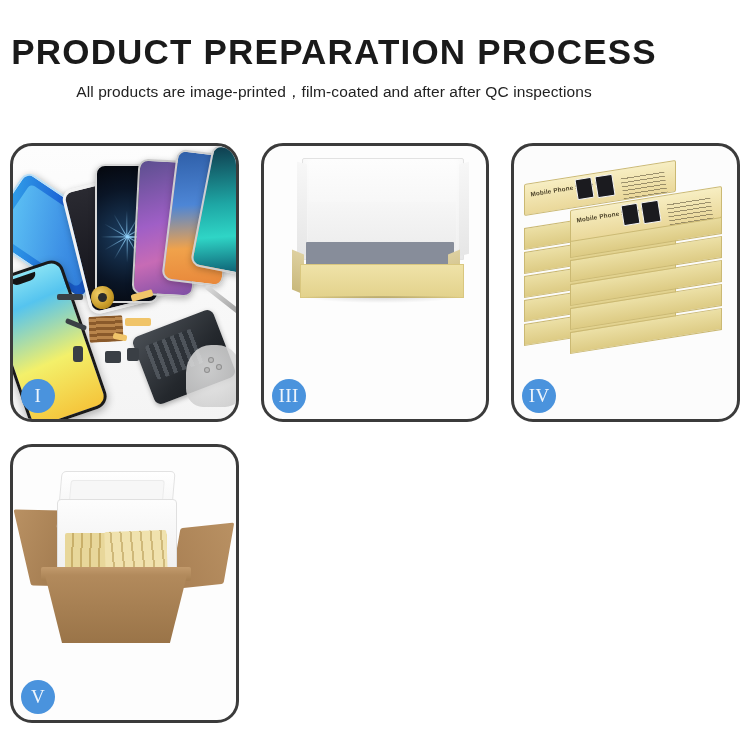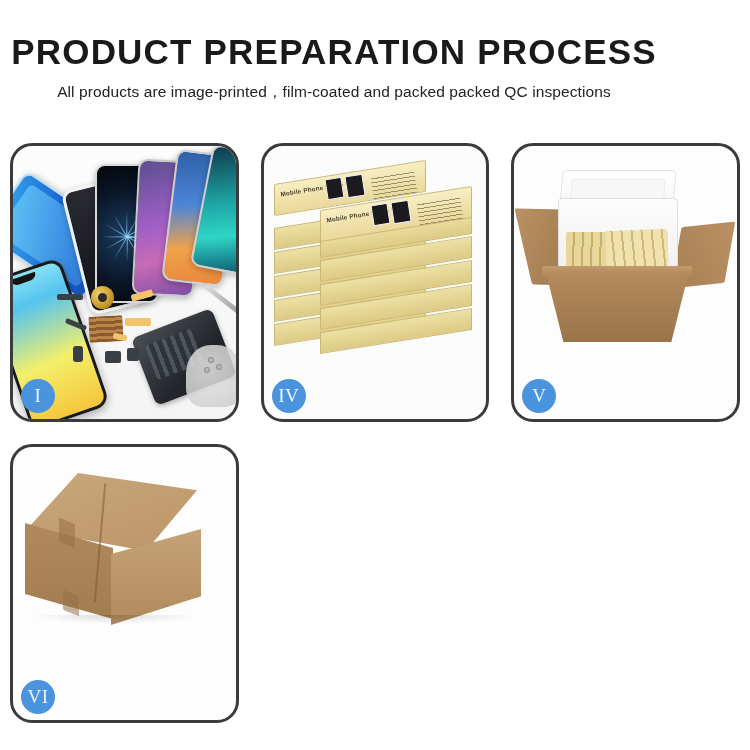--- a/index.html
+++ b/index.html
@@ -351,21 +351,21 @@
     background:radial-gradient(ellipse at 50% 0,rgba(0,0,0,.14),rgba(0,0,0,0) 70%);
   }
 </style>
 </head>
 <body>
 
 <div class="page">
 
   <div class="header">
     <div class="title">PRODUCT PREPARATION PROCESS</div>
-    <div class="subtitle">All products are image-printed，film-coated and packed packed QC inspections</div>
+    <div class="subtitle">All products are image-printed，film-coated and after after QC inspections</div>
   </div>
 
   <div class="grid">
 
     <div class="panel p1">
       <div class="scene">
         <div class="ph ph-blue"></div>
         <div class="ph ph-glass"></div>
         <div class="ph ph-dark">
           <div class="burst">
@@ -404,20 +404,32 @@
         <div class="tweezer"></div>
         <div class="hand"></div>
         <div class="screw" style="left:196px;top:212px;"></div>
         <div class="screw" style="left:204px;top:219px;"></div>
         <div class="screw" style="left:192px;top:222px;"></div>
       </div>
       <div class="badge">I</div>
     </div>
 
 
+    <div class="panel p3">
+      <div class="scene">
+        <div class="box3-lid"></div>
+        <div class="box3-back"></div>
+        <div class="foam"></div>
+        <div class="box3-side-l"></div>
+        <div class="box3-side-r"></div>
+        <div class="box3-front"></div>
+        <div class="box3-shadow"></div>
+      </div>
+      <div class="badge">III</div>
+    </div>
 
     <div class="panel p4">
       <div class="scene">
         <div class="stack">
           <div class="slab" style="top:142px;"></div>
           <div class="slab r" style="top:150px;"></div>
           <div class="slab" style="top:118px;"></div>
           <div class="slab r" style="top:126px;"></div>
           <div class="slab" style="top:94px;"></div>
           <div class="slab r" style="top:102px;"></div>
@@ -449,27 +461,15 @@
         <div class="foam-lid"></div>
         <div class="foambox"></div>
         <div class="ybars"></div>
         <div class="ybars2"></div>
         <div class="carton-rim"></div>
         <div class="carton-front"></div>
       </div>
       <div class="badge">V</div>
     </div>
 
-    <div class="panel p6">
-      <div class="scene">
-        <div class="c6-top"></div>
-        <div class="c6-left"></div>
-        <div class="c6-right"></div>
-        <div class="c6-seam"></div>
-        <div class="tape" style="left:46px;top:74px;width:16px;height:24px;transform:skewY(22deg);"></div>
-        <div class="tape" style="left:50px;top:146px;width:16px;height:20px;transform:skewY(22deg);"></div>
-        <div class="c6-shadow"></div>
-      </div>
-      <div class="badge">VI</div>
-    </div>
 
   </div>
 </div>
 
 </body></html>

